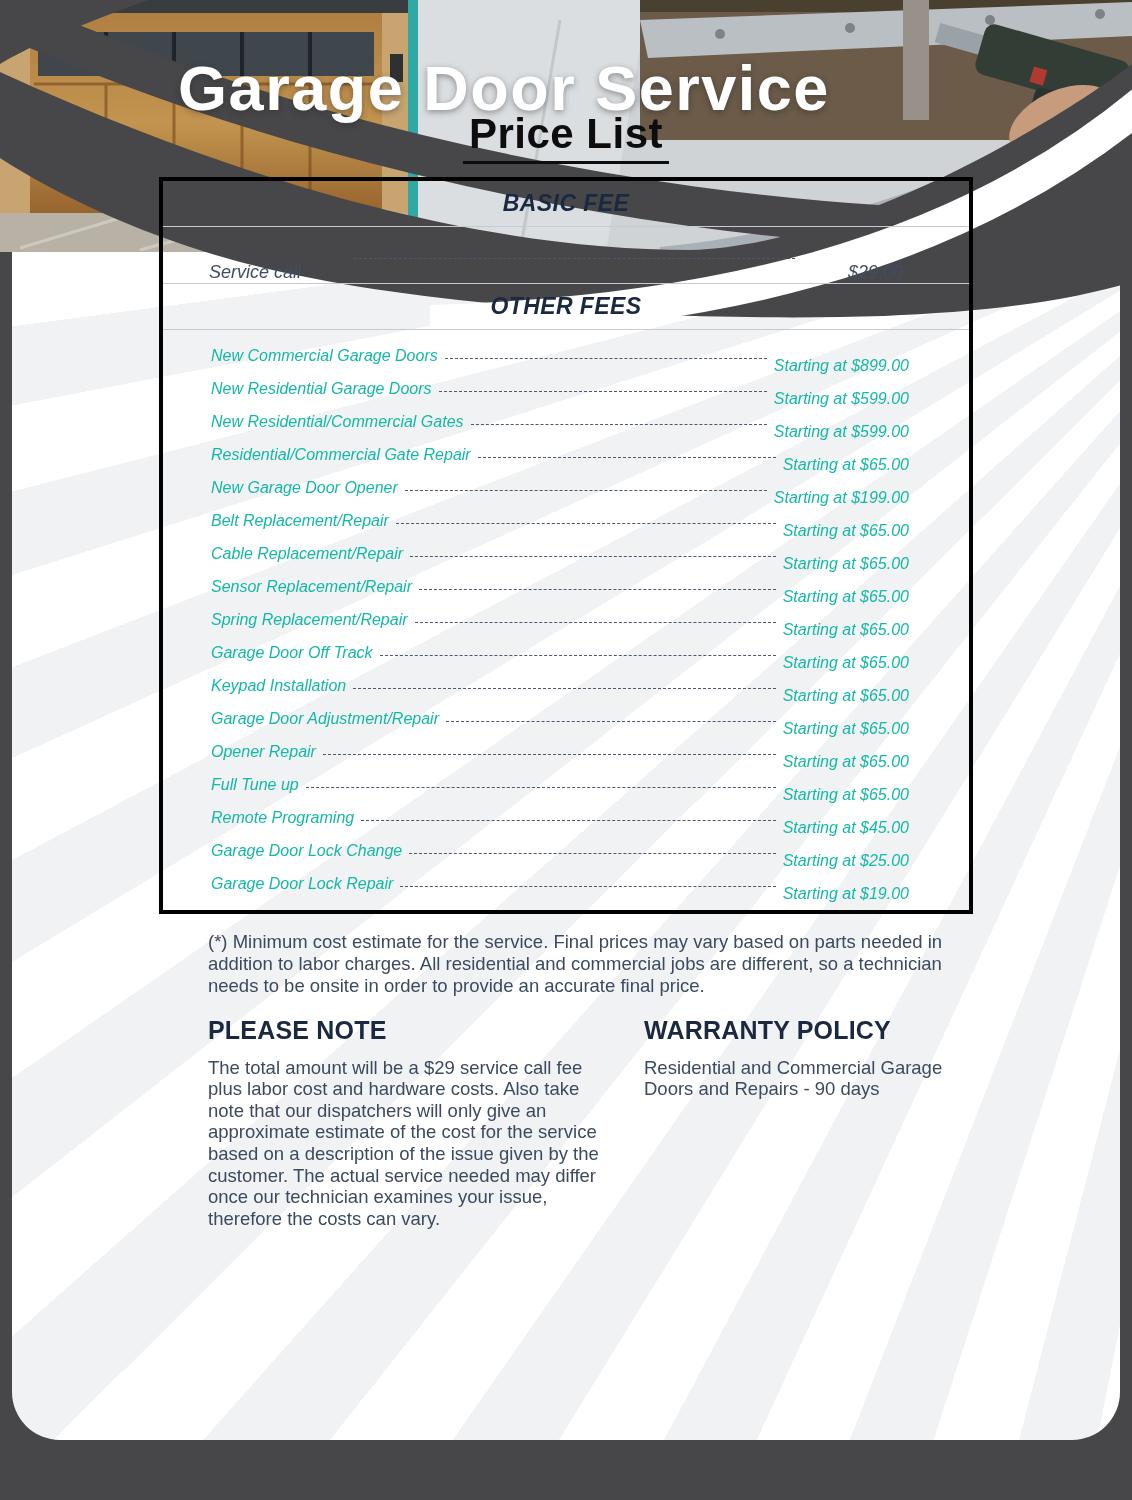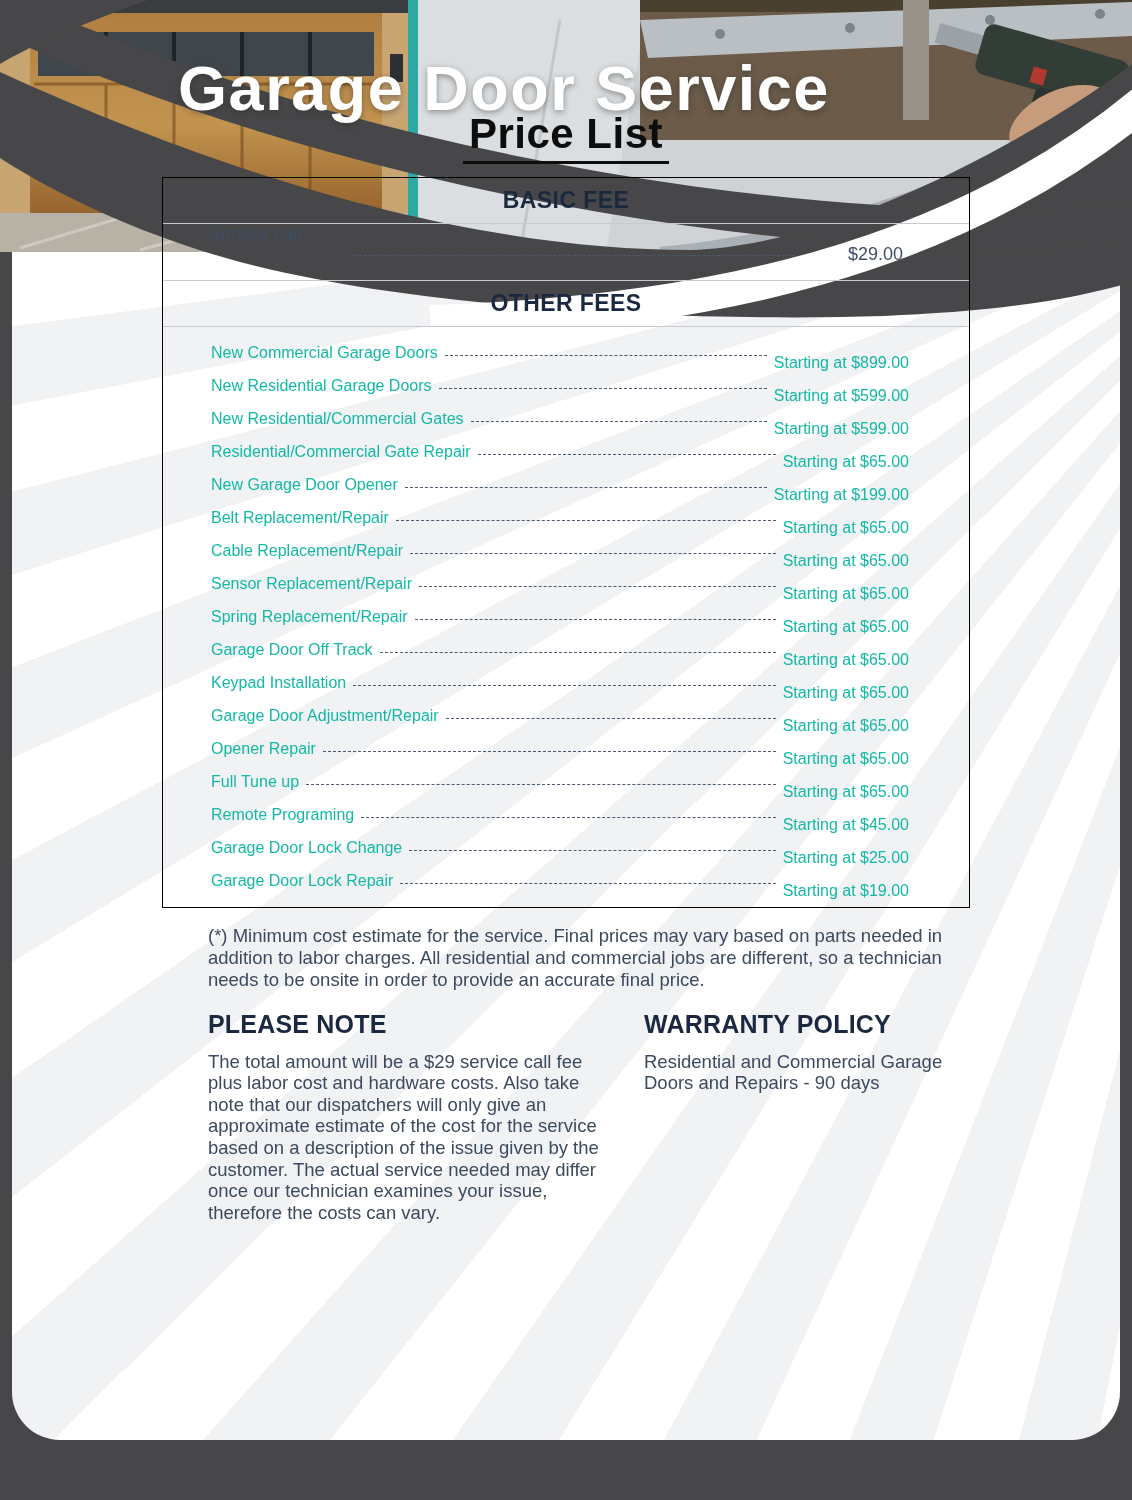--- a/index.html
+++ b/index.html
@@ -26,29 +26,29 @@
     text-shadow:0 2px 6px rgba(40,40,40,.45);
   }
   
   .content{position:absolute;left:12px;right:12px;top:110px;z-index:5;}
   .page-title-wrap{text-align:center;}
   .page-title{
     display:inline-block;font-size:42px;font-weight:800;color:#0d0d0d;
     letter-spacing:.5px;border-bottom:3.5px solid #0d0d0d;padding:0 6px 3px;
   }
   .price-table{
-    width:806px;margin:13px auto 0;border:1px solid #000000;
+    width:806px;margin:13px auto 0;border:4px solid #000000;font-style:italic;
   }
   .section-head{
     height:45px;display:flex;align-items:center;justify-content:center;
     font-size:23px;font-weight:800;letter-spacing:.4px;color:#1b2940;
     border-bottom:1px solid #c7cbd1;
   }
   .basic-row{
-    height:56px;display:flex;align-items:flex-start;
+    height:56px;display:flex;align-items:flex-end;
     padding:0 66px 0 46px;border-bottom:1px solid #c7cbd1;
     color:#3f4e63;font-size:18px;gap:46px;
   }
   .fee-list{padding:9px 60px 10px 48px;}
   .fee-row{
     height:33px;display:flex;align-items:center;
     color:#14b8a6;font-size:16px;
   }
   .leader{
     flex:1;border-bottom:1.6px dashed #4a596e;

